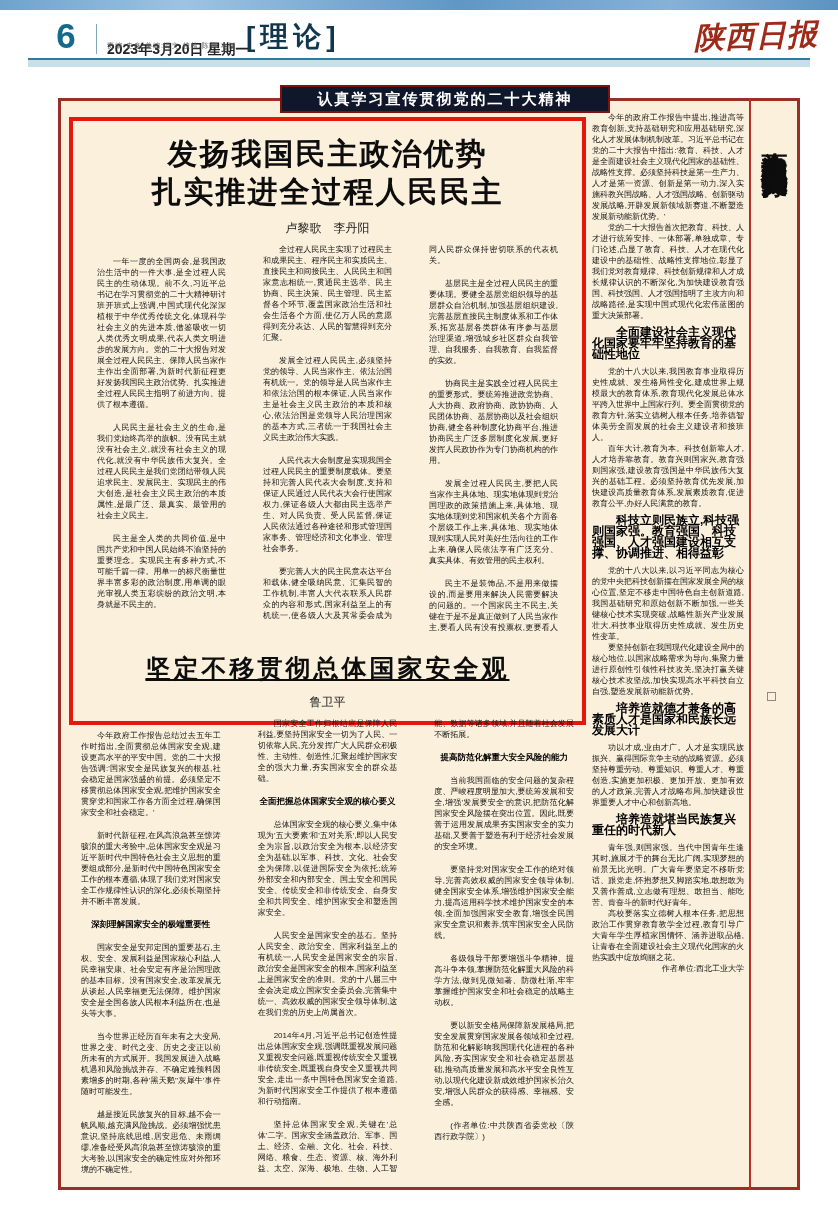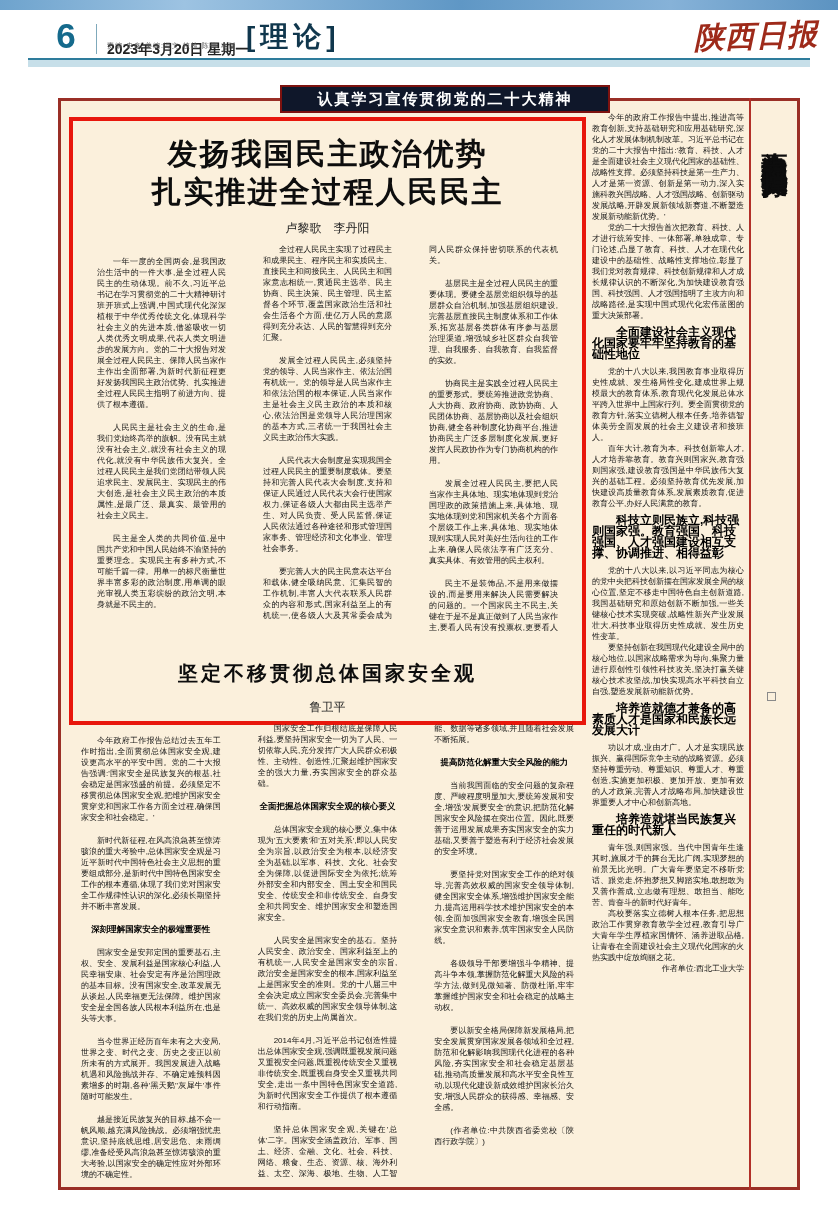--- a/index.html
+++ b/index.html
@@ -32,21 +32,21 @@
   .art1-title{margin:10px 0 0;font-size:30px;line-height:38px;font-weight:900;color:#0d0d0d;
         text-align:center;letter-spacing:2px;}
   .byline{margin:9px 0 7px;font-size:12px;color:#222;text-align:center;}
   .body-cols{column-count:3;column-gap:13px;overflow:hidden;text-align:justify;
         font-size:8px;line-height:11px;color:#141414;}
   .body-cols p{margin:12px;text-indent:2em;}
   .body-cols h4{margin:7px 0;font-size:8.5px;font-weight:bold;text-align:center;text-indent:0;color:#000;}
   #art1-body{height:396px;}
   
   .article2{position:absolute;left:69px;top:648px;width:517px;z-index:4;}
-  .art2-title{margin:12px;font-size:20px;font-weight:900;color:#0d0d0d;text-align:center;letter-spacing:3px;}
+  .art2-title{margin:4px;font-size:25px;font-weight:900;color:#0d0d0d;text-align:center;letter-spacing:3px;text-decoration:underline;}
   #art2-body{height:470px;}
   
   .right-article{position:absolute;left:592px;top:112px;width:152px;height:1070px;overflow:hidden;
         text-align:justify;font-size:8px;line-height:11px;color:#141414;z-index:4;}
   .right-article p{margin:0;text-indent:2em;}
   .right-article h4{margin:6px 0;font-size:12px;font-weight:bold;text-indent:2em;text-align:left;color:#000;}
   .credit-left{text-indent:2em;}
   .credit-right{text-indent:0;text-align:right;}
   
   .vertical-headline{position:absolute;left:752px;top:132px;width:46px;height:1000px;

